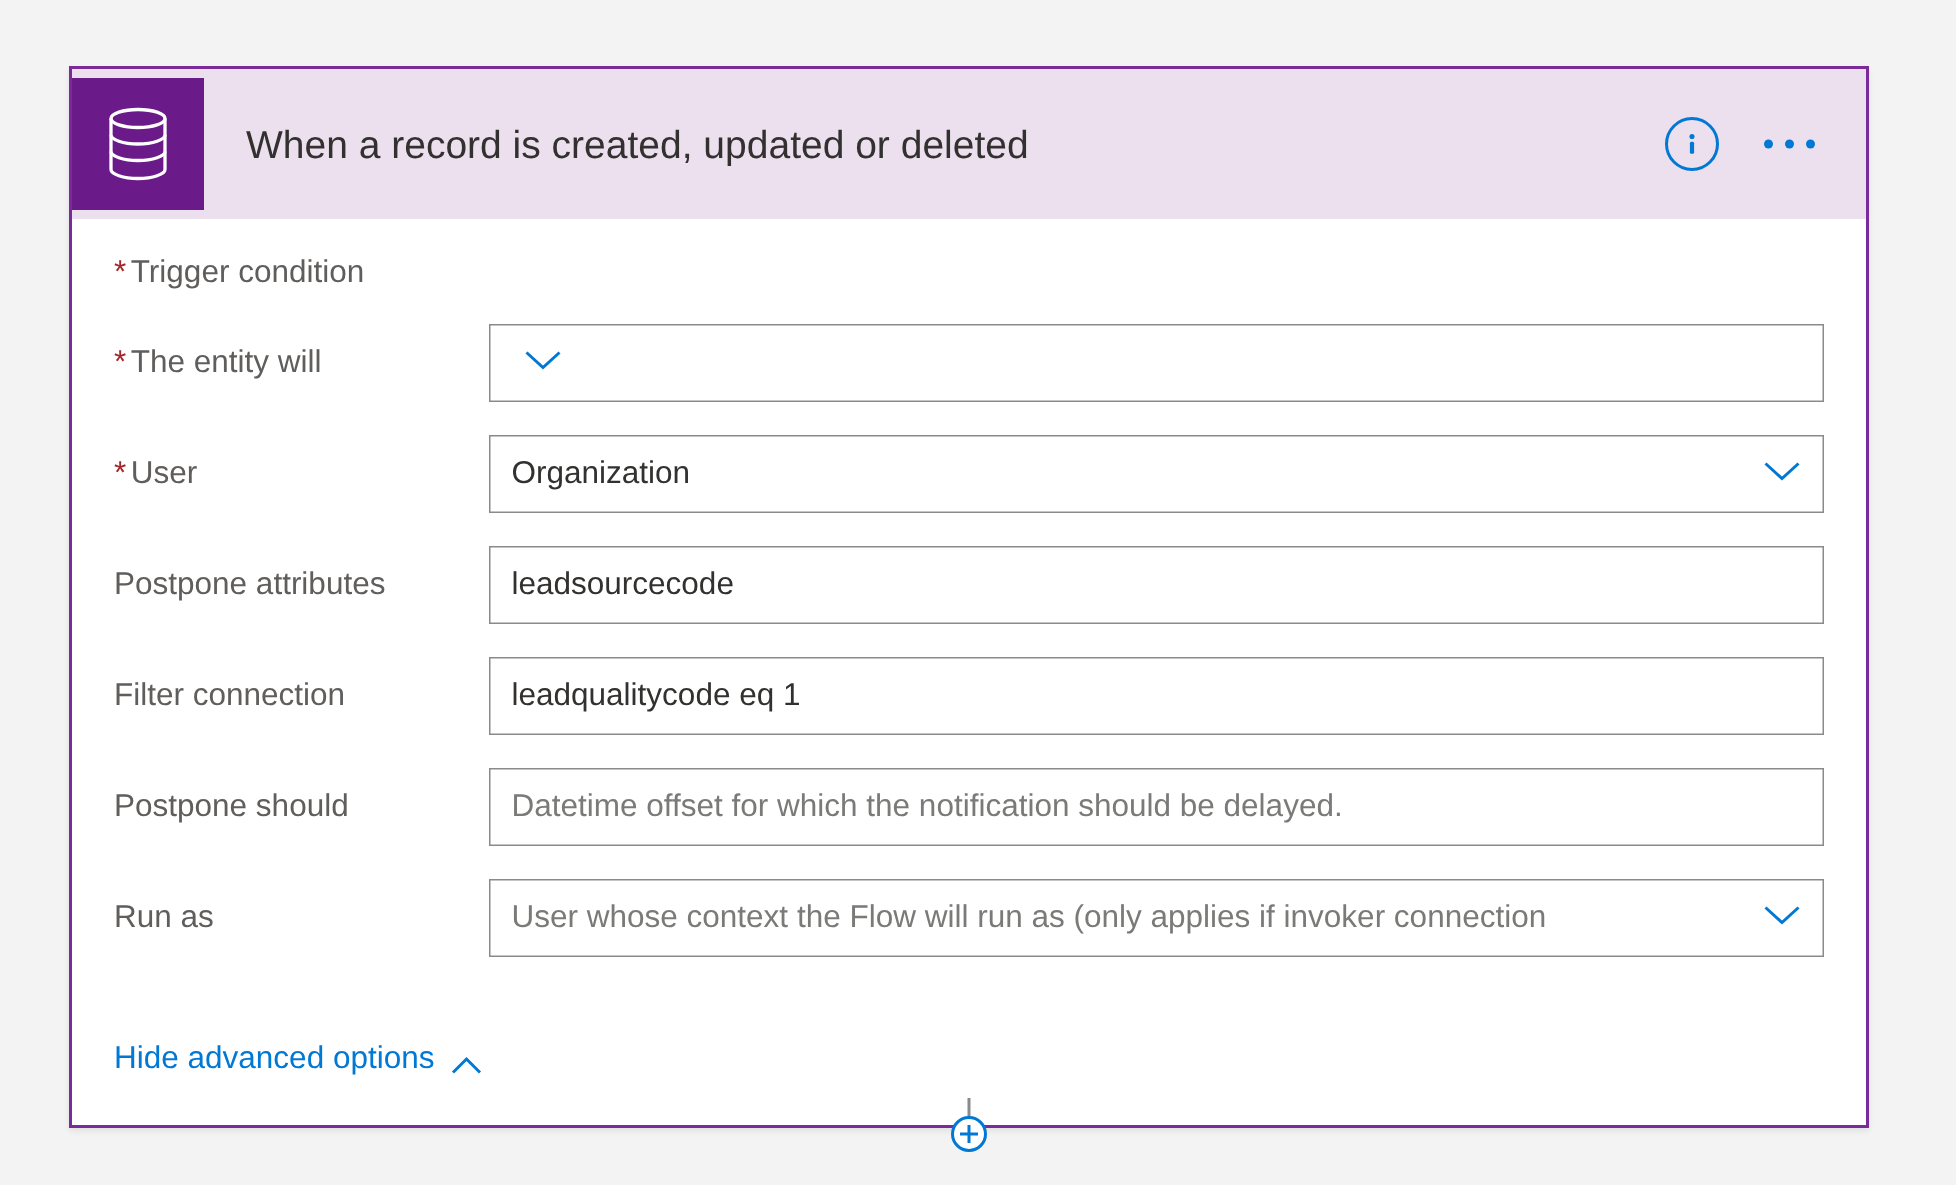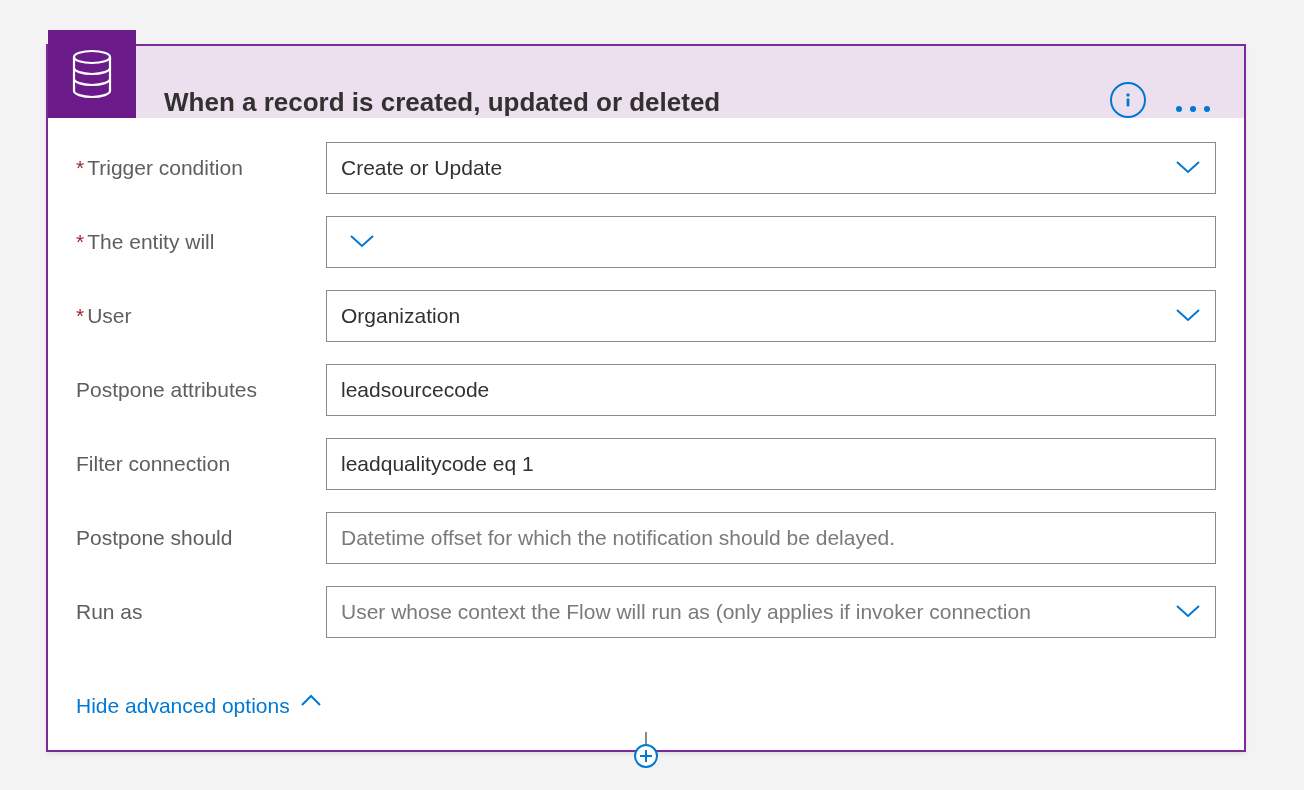--- a/index.html
+++ b/index.html
@@ -34,24 +34,23 @@
     left:46px;
     top:44px;
     width:1200px;
     background:#fff;
     border:2px solid var(--purple);
     box-shadow:0 2px 4px rgba(0,0,0,.08);
   }
   
   .card-header{
     display:flex;
-    align-items:flex-end;
+    align-items:center;
     background:var(--header-bg);
-    height:72px;
-    font-weight:bold;
+    height:100px;
   }
   .icon-tile{
     width:88px;
     height:88px;
     background:var(--purple-dark);
     display:flex;
     align-items:center;
     justify-content:center;
     flex:0 0 auto;
   }
@@ -120,21 +119,21 @@
   }
   .fld input::placeholder{color:#7a7a78;}
   .chev{
     flex:0 0 auto;
     margin-left:8px;
   }
   
   .adv-toggle{
     margin-top:34px;
     display:inline-flex;
-    align-items:flex-start;
+    align-items:flex-end;
     gap:10px;
     color:var(--blue);
     font-size:21px;
     cursor:pointer;
     user-select:none;
   }
   
   .out-port{
     position:absolute;
     left:50%;
@@ -182,28 +181,20 @@
         <span class="dot"></span>
       </div>
     </div>
 
     <div class="card-body">
 
       <div class="row">
         <div class="lbl">
           <span class="req">*</span><span>Trigger condition</span>
         </div>
-        <div class="fld">
-          <input readonly="" value="Create or Update" style="">
-          <span class="chev">
-            <svg width="26" height="16" viewBox="0 0 26 16">
-                <polyline points="2,3 13,13 24,3" fill="none" stroke="#0078d4" stroke-width="2"></polyline>
-              </svg>
-          </span>
-        </div>
       </div>
 
       <div class="row">
         <div class="lbl">
           <span class="req">*</span><span>The entity will</span>
         </div>
         <div class="fld">
           <span class="chev">
             <svg width="26" height="16" viewBox="0 0 26 16">
                 <polyline points="2,3 13,13 24,3" fill="none" stroke="#0078d4" stroke-width="2"></polyline>

